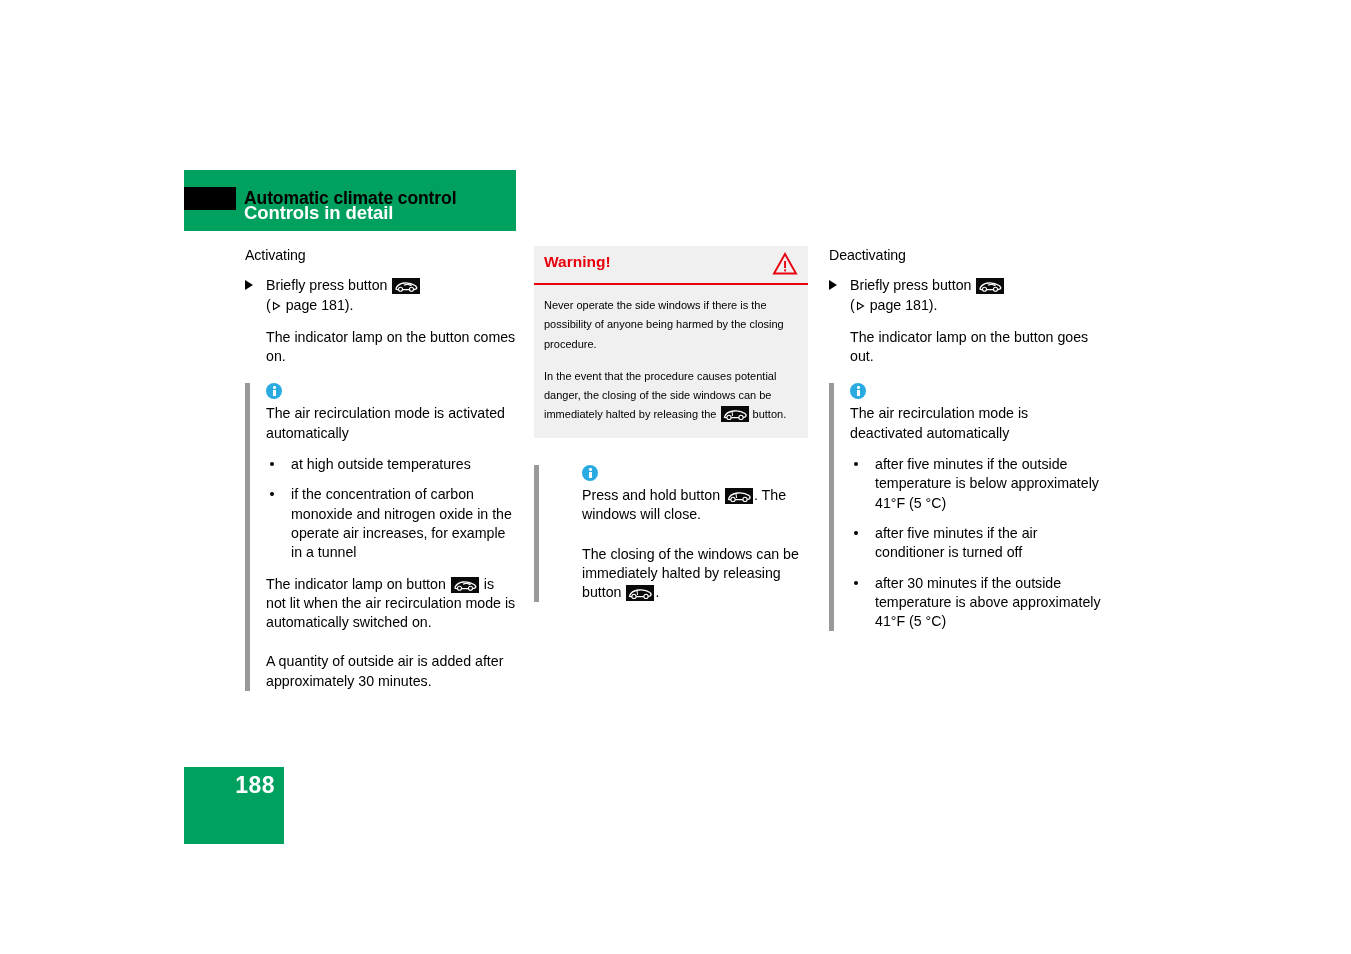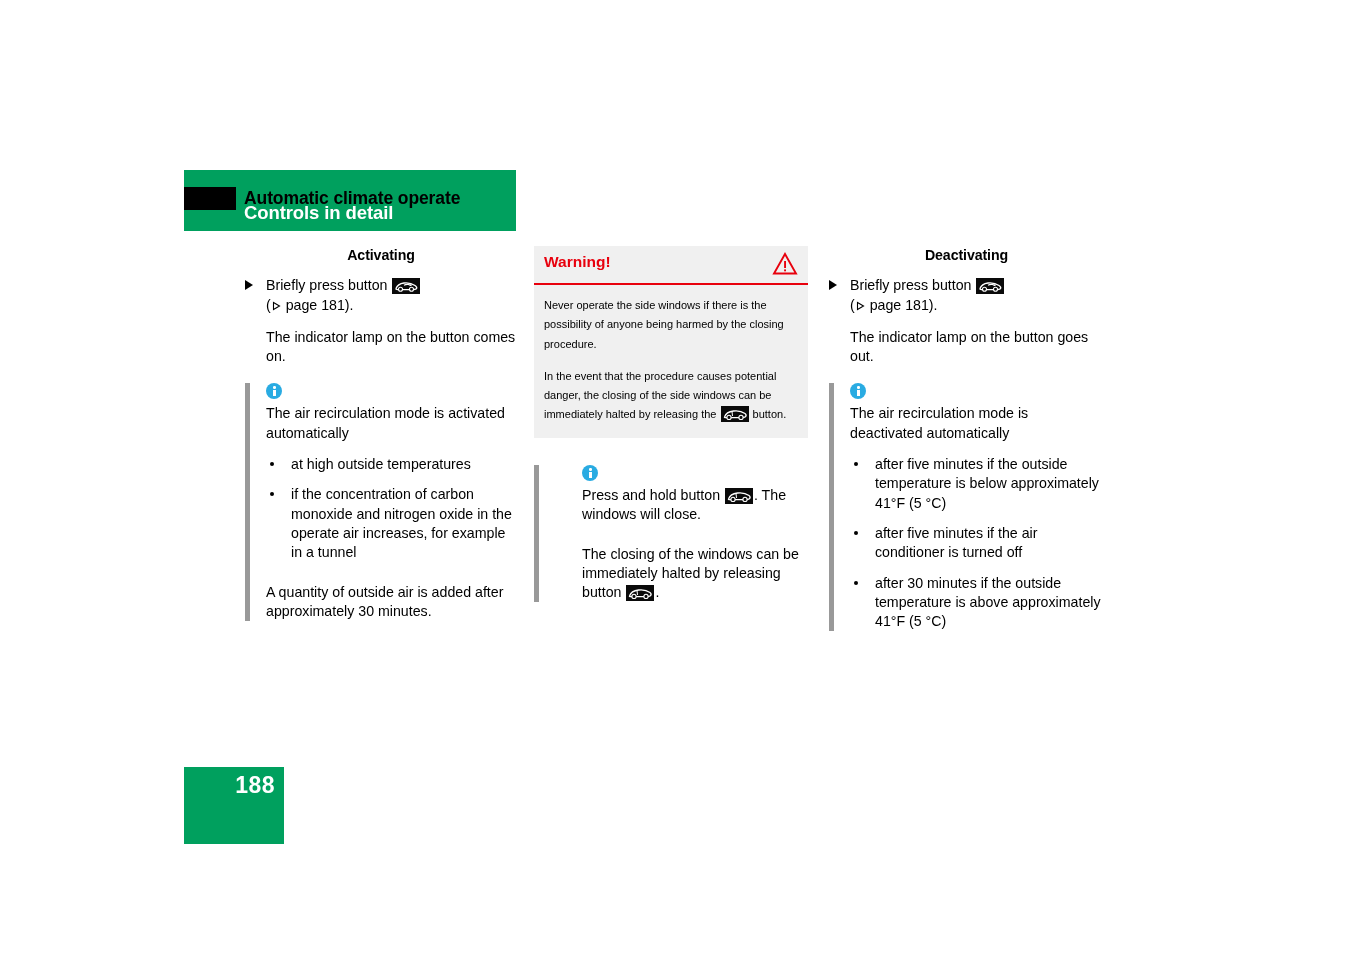--- a/index.html
+++ b/index.html
@@ -86,24 +86,23 @@
     width: 272px;
     font-size: 14.2px;
     line-height: 19.3px;
   }
   .col-left   { left: 245px; }
   .col-mid    { left: 534px; width: 274px; }
   .col-right  { left: 829px; width: 275px; }
 
   .col-heading {
     font-size: 14.2px;
-    font-weight: bold;
+    font-weight: normal;
     margin: 0 0 11px 0;
     letter-spacing: -0.1px;
-    text-align: center;
   }
 
   
   .step {
     position: relative;
     padding-left: 21px;
     margin-bottom: 13px;
   }
   .step .tri {
     position: absolute;
@@ -234,21 +233,21 @@
 </style>
 </head>
 <body>
 
 <div class="page">
 
   <div class="header-band">
     <span class="header-band-title">Controls in detail</span>
   </div>
   <div class="header-blackbox"></div>
-  <div class="header-subtitle">Automatic climate operate</div>
+  <div class="header-subtitle">Automatic climate control</div>
 
   <div class="col col-left">
 
     <div class="col-heading">Activating</div>
 
     <div class="step">
       <span class="tri"></span>
       <span>Briefly press button</span>
       <span class="btn-icon">
         <svg width="28" height="16" viewBox="0 0 28 16">
@@ -267,20 +266,33 @@
     <p class="body-para">The indicator lamp on the button comes on.</p>
 
     <div class="info-block">
       <span class="rule"></span>
       <span class="info-icon"></span>
       <p>The air recirculation mode is activated automatically</p>
       <ul class="bullets">
         <li><span class="dot"></span><span>at high outside temperatures</span></li>
         <li><span class="dot"></span><span>if the concentration of carbon monoxide and nitrogen oxide in the operate air increases, for example in a tunnel</span></li>
       </ul>
+      <p>
+        <span>The indicator lamp on button</span>
+        <span class="btn-icon">
+          <svg width="28" height="16" viewBox="0 0 28 16">
+            <path d="M4 10.5 C5 7.5 8 5.5 12 5 C16 4.5 20 5.5 23 7.5 C24.5 8.5 25 9.8 24.5 10.6 C24 11.4 22 11.6 19 11.6 L7 11.6 C5 11.6 3.6 11.4 4 10.5 Z" fill="none" stroke="#ffffff" stroke-width="1.3"></path>
+            <circle cx="8.5" cy="11.3" r="2" fill="#0a0a0a" stroke="#ffffff" stroke-width="1.1"></circle>
+            <circle cx="19.5" cy="11.3" r="2" fill="#0a0a0a" stroke="#ffffff" stroke-width="1.1"></circle>
+            <path d="M12 7.2 C14.5 5.8 17.5 6.2 18.6 7.6" fill="none" stroke="#ffffff" stroke-width="1.2"></path>
+            <path d="M18.9 5.6 L19.9 7.8 L17.5 7.9 Z" fill="#ffffff"></path>
+          </svg>
+        </span>
+        <span>is not lit when the air recirculation mode is automatically switched on.</span>
+      </p>
       <p>A quantity of outside air is added after approximately 30 minutes.</p>
     </div>
   </div>
 
   <div class="warning-box">
     <div class="warning-head">
       <span class="warning-title">Warning!</span>
       <span class="warn-tri">
         <svg width="26" height="24" viewBox="0 0 26 24">
           <path d="M13 2 L24 21.5 L2 21.5 Z" fill="none" stroke="#e8000d" stroke-width="1.9" stroke-linejoin="miter"></path>

